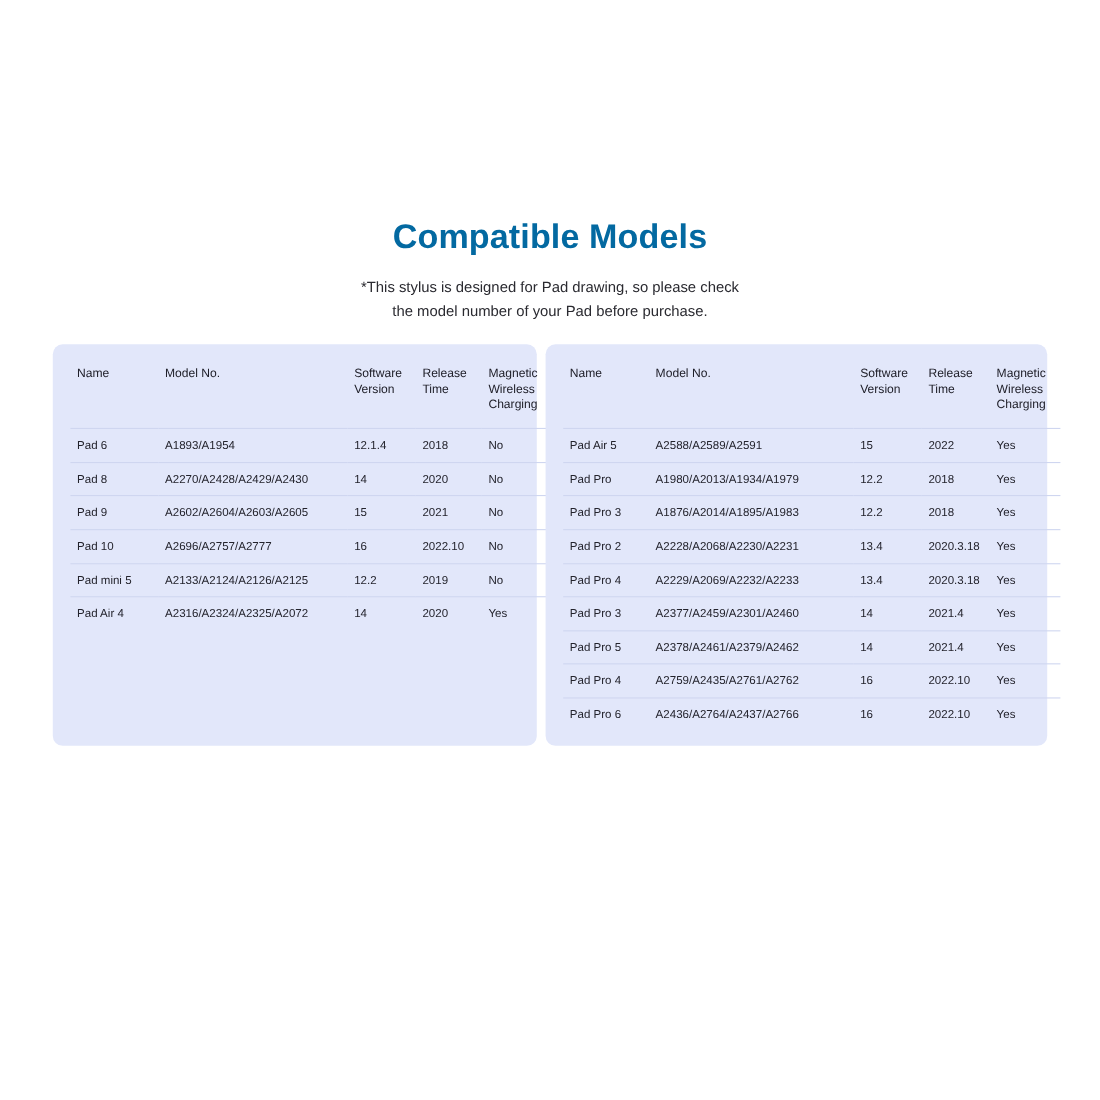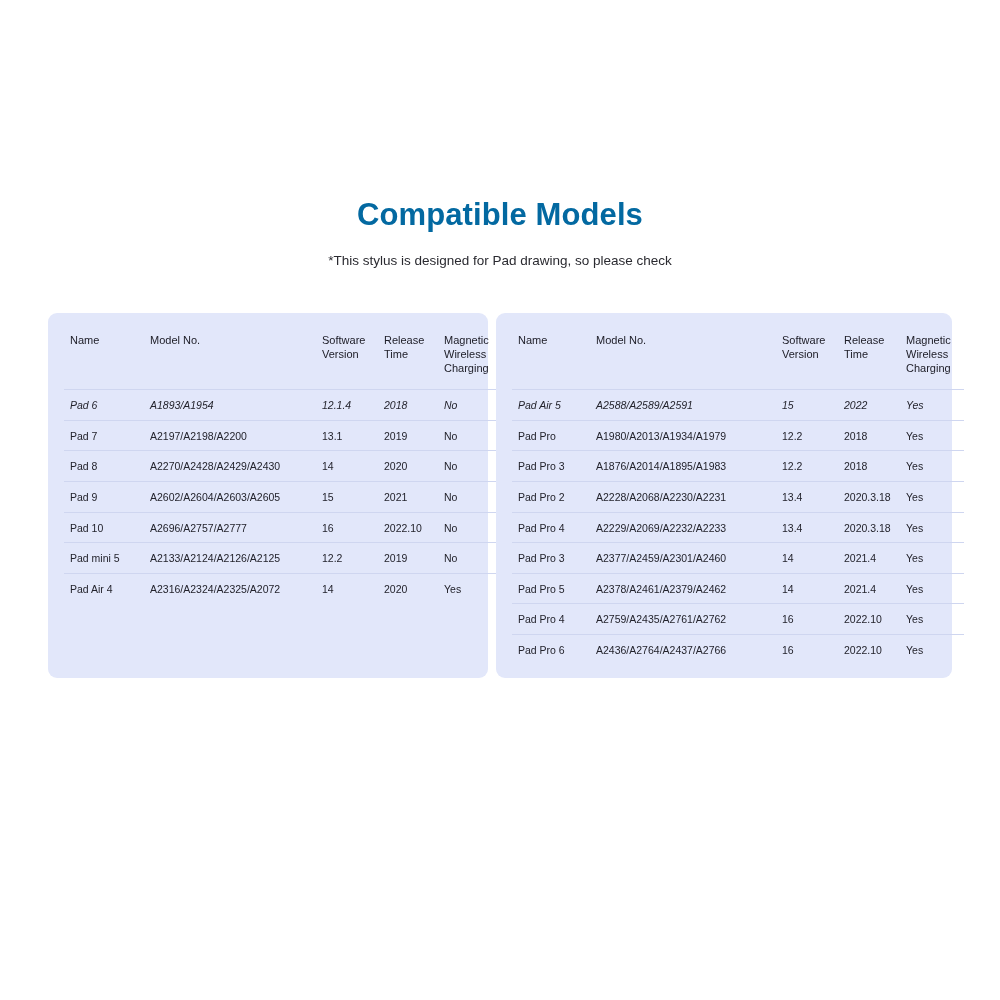--- a/index.html
+++ b/index.html
@@ -81,21 +81,20 @@
     color: #23232c;
     text-align: left;
     padding: 9px 4px 8px 6px;
     border-top: 1px solid #cfd6f0;
     line-height: 1.2;
     white-space: nowrap;
     overflow: hidden;
   }
   tbody tr:first-child td {
     border-top: 1px solid #cfd6f0;
-    font-style: italic;
   }
   
   .card.left col.c0 { width: 80px; }
   .card.left col.c1 { width: 172px; }
   .card.left col.c2 { width: 62px; }
   .card.left col.c3 { width: 60px; }
   .card.left col.c4 { width: 64px; }
   
   .card.right col.c0 { width: 78px; }
   .card.right col.c1 { width: 186px; }
@@ -105,20 +104,21 @@
 </style>
 </head>
 <body>
 
 <div class="page">
 
   <div class="header">
     <h1 class="title">Compatible Models</h1>
     <div class="subtitle">
       <div>*This stylus is designed for Pad drawing, so please check</div>
+      <div>the model number of your Pad before purchase.</div>
     </div>
   </div>
 
   <div class="tables">
 
     <div class="card left">
       <table>
         <colgroup>
           <col class="c0">
             <col class="c1">
@@ -137,27 +137,20 @@
         </thead>
         <tbody>
           <tr>
             <td>Pad 6</td>
             <td>A1893/A1954</td>
             <td>12.1.4</td>
             <td>2018</td>
             <td>No</td>
           </tr>
           <tr>
-            <td>Pad 7</td>
-            <td>A2197/A2198/A2200</td>
-            <td>13.1</td>
-            <td>2019</td>
-            <td>No</td>
-          </tr>
-          <tr>
             <td>Pad 8</td>
             <td>A2270/A2428/A2429/A2430</td>
             <td>14</td>
             <td>2020</td>
             <td>No</td>
           </tr>
           <tr>
             <td>Pad 9</td>
             <td>A2602/A2604/A2603/A2605</td>
             <td>15</td>

